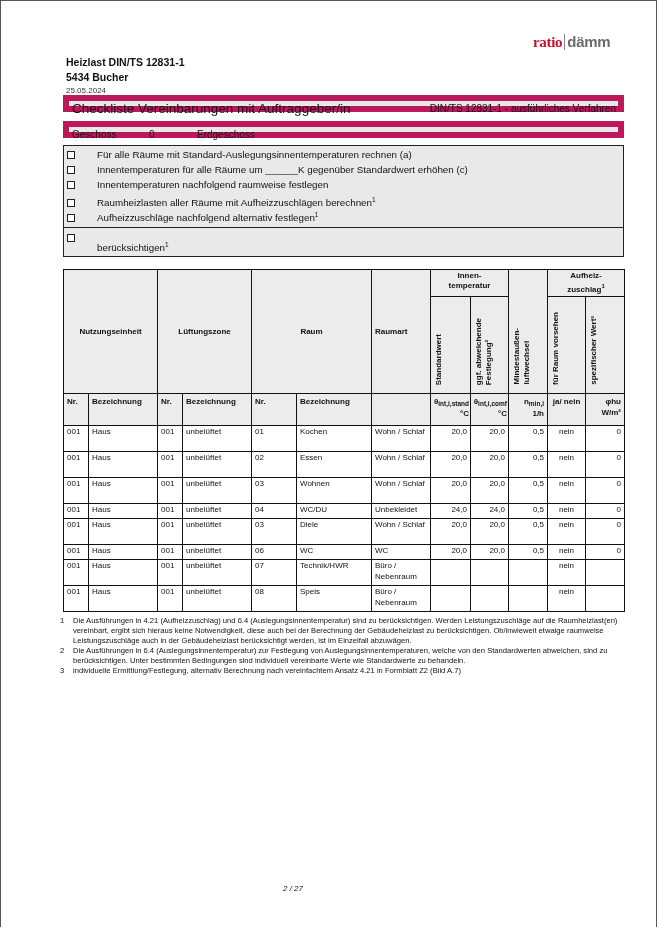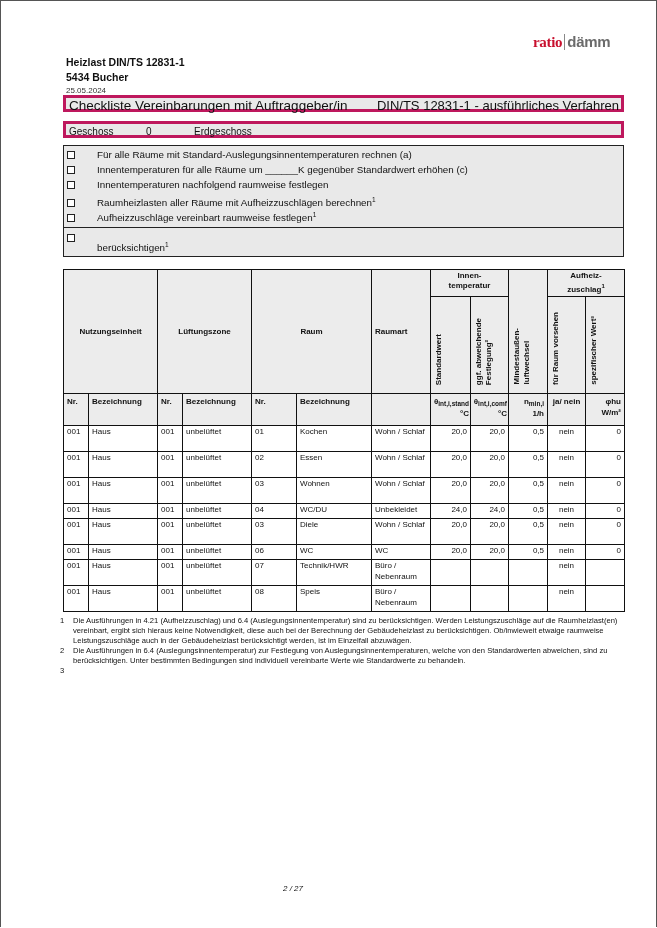--- a/index.html
+++ b/index.html
@@ -6,24 +6,24 @@
   body { width:657px; height:928px; background:#fff; font-family:"Liberation Sans", sans-serif; color:#111; position:relative; overflow:hidden; }
   .page-border { position:absolute; left:0; top:0; width:655px; height:926px; border:1px solid #555; border-bottom:none; box-sizing:content-box; }
   .hdr { position:absolute; left:66px; top:35px; }
   .hdr .t1 { font-size:10.5px; font-weight:bold; line-height:15px;margin-top:20px; }
   .hdr .t2 { font-size:10.5px; font-weight:bold; line-height:15px; }
   .hdr .t3 { font-size:8px; line-height:12px; color:#333; }
   .logo { position:absolute; left:533px; top:33px; font-size:15px; font-weight:bold; letter-spacing:-0.3px; }
   .logo .a { color:#c8102e;font-family:Liberation Serif, serif; }
   .logo .sep { display:inline-block; width:1px; height:16px; background:#888; vertical-align:-3px; margin:0 2px; }
   .logo .b { color:#6b6b6b; }
-  .box { position:absolute; left:63px; width:561px; background:#e9e9e9; border:3px solid #be185d; box-sizing:border-box; }
+  .box { position:absolute; left:63px; width:561px; background:#e9e9e9; border:6px solid #be185d; box-sizing:border-box; }
   .titlebox { top:95px; height:17px; }
   .titlebox .tt { position:absolute; left:3px; top:0px; font-size:13.5px; line-height:16px; }
-  .titlebox .ts { position:absolute; right:2px; top:3px; font-size:13px; line-height:10px; }
+  .titlebox .ts { position:absolute; right:2px; top:3px; font-size:10px; line-height:10px; }
   .floorbox { top:121px; height:17px; font-size:10px; line-height:16px; }
   .floorbox span { position:absolute; top:0; }
   .checkgroup { position:absolute; left:63px; width:561px; background:#e9e9e9; border:1px solid #222; box-sizing:border-box; }
   .cg1 { top:145px; height:65px; }
   .cg2 { top:193px; height:35px; border-top:none; }
   .cg3 { top:228px; height:29px; border-top:none; }
   .ci { position:absolute; left:3px; font-size:9.8px; line-height:13px; }
   .ci .cb { position:absolute; left:0; top:3px; width:6px; height:6px; border:1px solid #222; background:#fff; }
   .ci .txt { position:absolute; left:30px; top:0; white-space:nowrap; }
   .ci sup { font-size:6.5px; vertical-align:4px; line-height:0; }
@@ -83,21 +83,21 @@
   </div>
 </div>
 
 <div class="checkgroup cg2">
   <div class="ci" style="top:3px">
     <span class="cb"></span>
     <span class="txt"><span>Raumheizlasten aller Räume mit Aufheizzuschlägen berechnen</span><sup>1</sup></span>
   </div>
   <div class="ci" style="top:18px">
     <span class="cb"></span>
-    <span class="txt"><span>Aufheizzuschläge vereinbart raumweise festlegen</span><sup>1</sup></span>
+    <span class="txt"><span>Aufheizzuschläge nachfolgend alternativ festlegen</span><sup>1</sup></span>
   </div>
 </div>
 
 <div class="checkgroup cg3">
   <div class="ci" style="top:3px">
     <span class="cb"></span>
     <span class="txt" style="line-height:11px"><br><span>berücksichtigen</span><sup>1</sup></span>
   </div>
 </div>
 
@@ -261,16 +261,16 @@
         <td class="r"></td>
         <td class="c">nein</td>
         <td class="r"></td>
       </tr>
     </tbody>
 </table>
 
 <div class="foot">
   <div class="fn"><span class="num">1</span><span>Die Ausführungen in 4.21 (Aufheizzuschlag) und 6.4 (Auslegungsinnentemperatur) sind zu berücksichtigen. Werden Leistungszuschläge auf die Raumheizlast(en) vereinbart, ergibt sich hieraus keine Notwendigkeit, diese auch bei der Berechnung der Gebäudeheizlast zu berücksichtigen. Ob/inwieweit etwaige raumweise Leistungszuschläge auch in der Gebäudeheizlast berücksichtigt werden, ist im Einzelfall abzuwägen.</span></div>
   <div class="fn"><span class="num">2</span><span>Die Ausführungen in 6.4 (Auslegungsinnentemperatur) zur Festlegung von Auslegungsinnentemperaturen, welche von den Standardwerten abweichen, sind zu berücksichtigen. Unter bestimmten Bedingungen sind individuell vereinbarte Werte wie Standardwerte zu behandeln.</span></div>
-  <div class="fn"><span class="num">3</span></div>
+  <div class="fn"><span class="num">3</span><span>individuelle Ermittlung/Festlegung, alternativ Berechnung nach vereinfachtem Ansatz 4.21 in Formblatt Z2 (Bild A.7)</span></div>
 </div>
 
 <div class="pagenum">2 / 27</div>
 
 </body></html>

